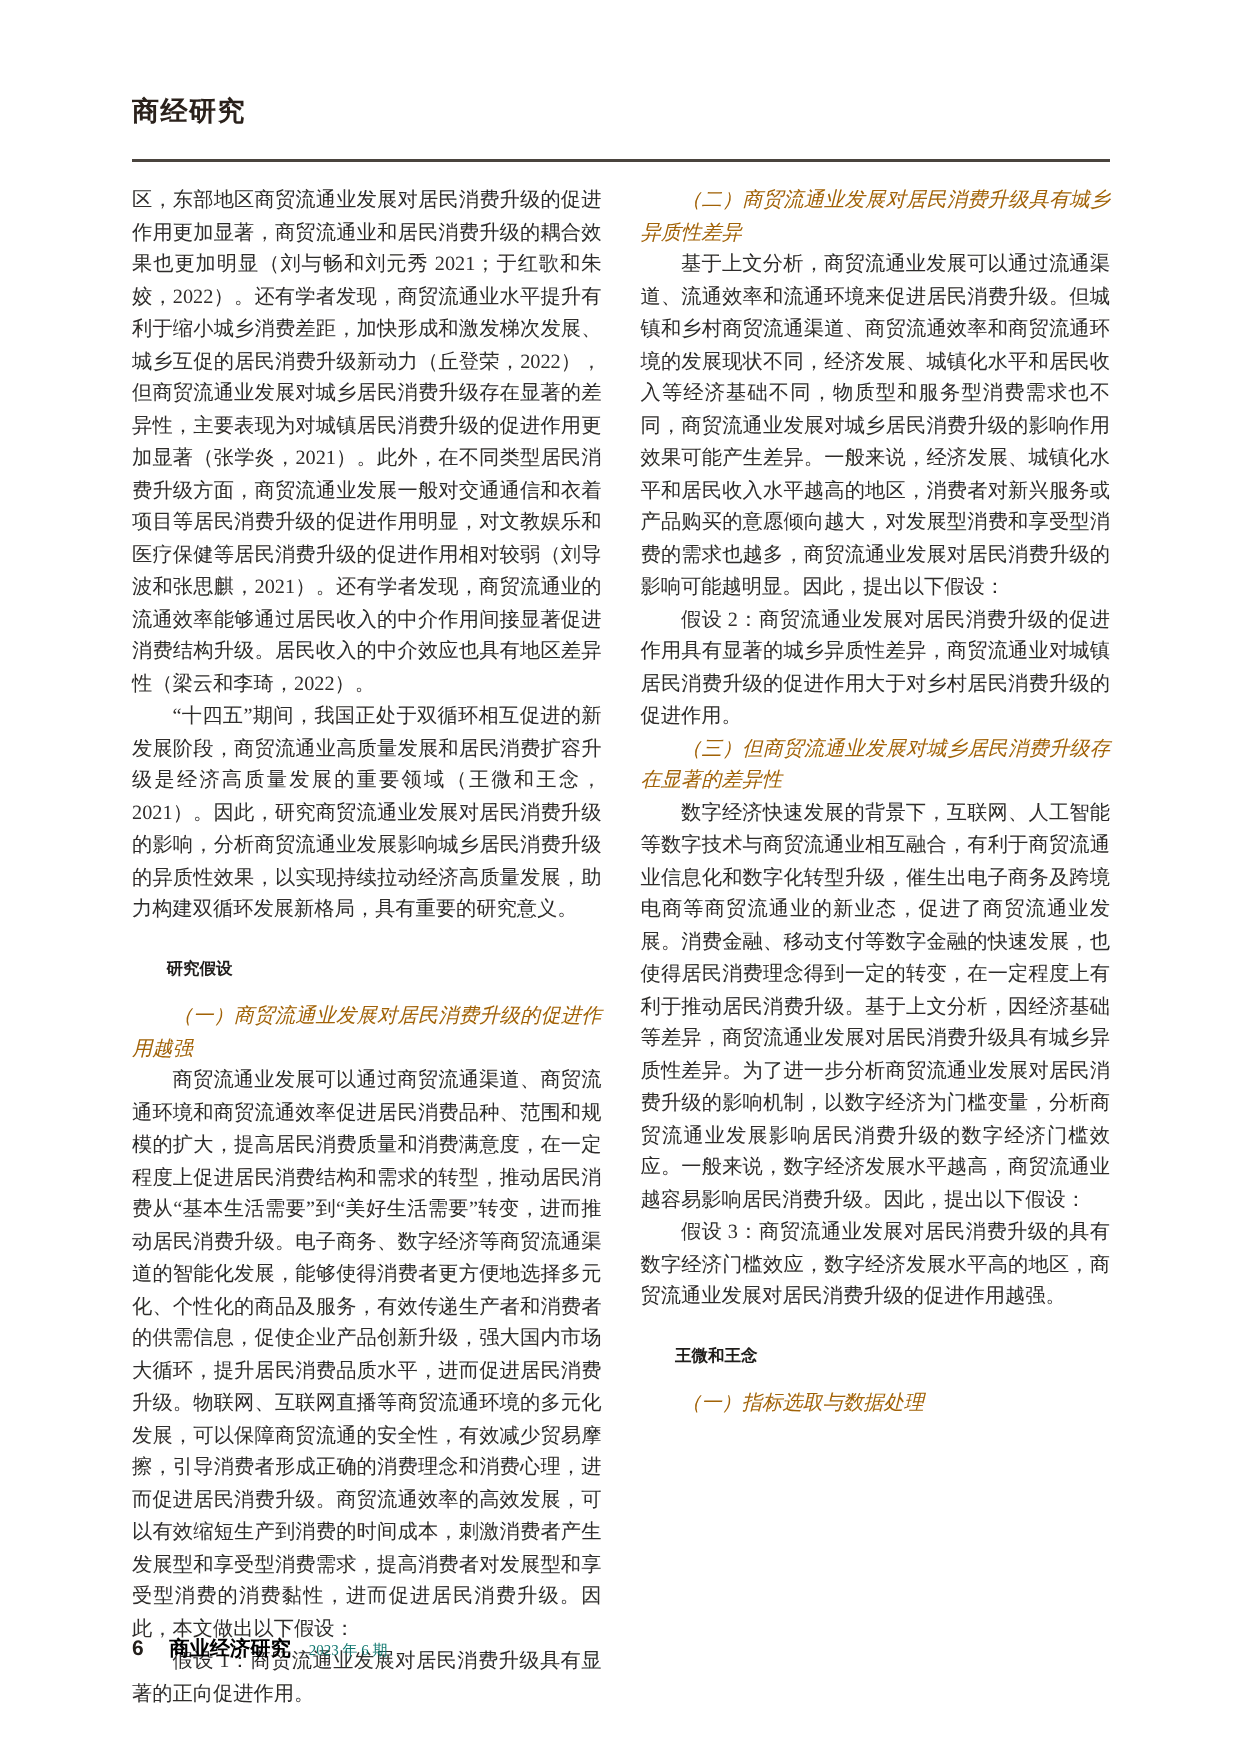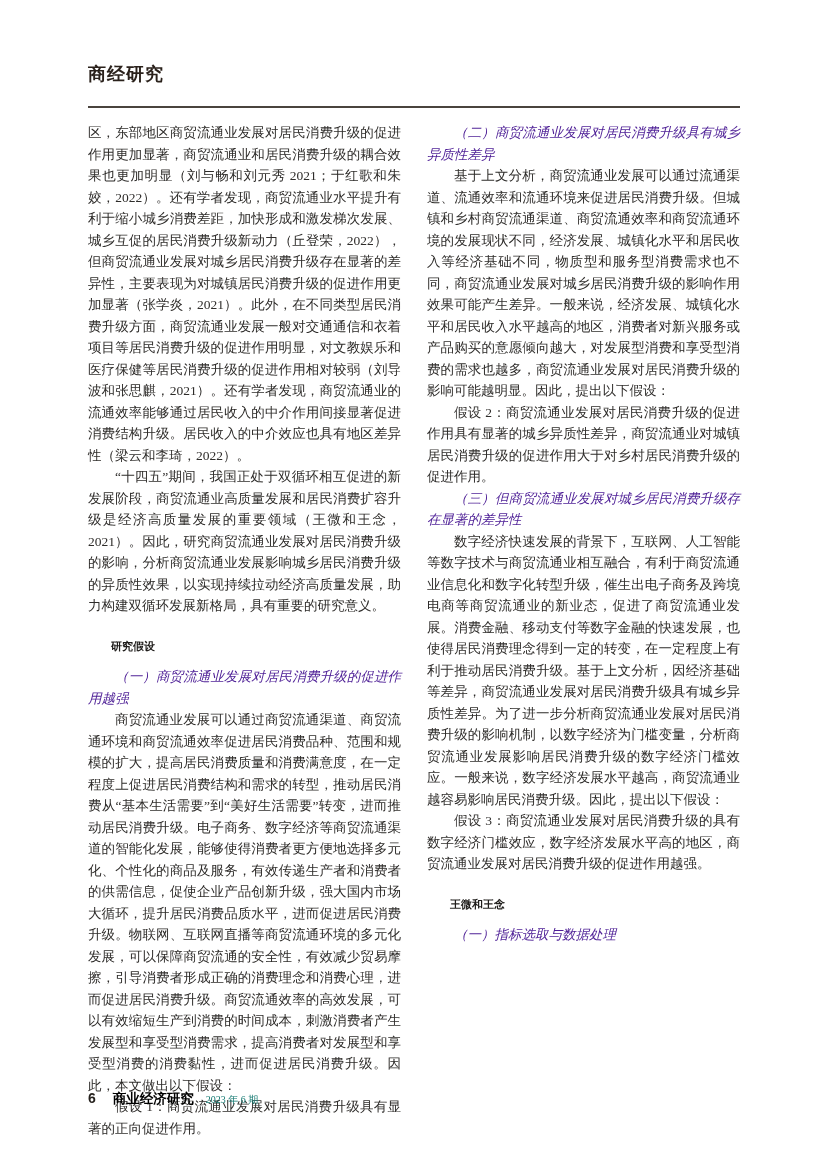--- a/index.html
+++ b/index.html
@@ -51,21 +51,21 @@
     font-size: 11px;
     color: #1f1d1b;
     margin: 19px 0 9px 0;
     text-indent: 23px;
     text-align: left;
   }
   .sub-heading {
     margin: 0;
     text-indent: 2em;
     font-style: italic;
-    color: #4c1d95;
+    color: #a16207;
   }
 
   
   .page-footer {
     position: absolute;
     left: 88px; top: 1090px; width: 652px;
     font-family: "Liberation Sans", "DejaVu Sans", sans-serif;
     font-size: 13px;
     display: flex;
     align-items: baseline;

